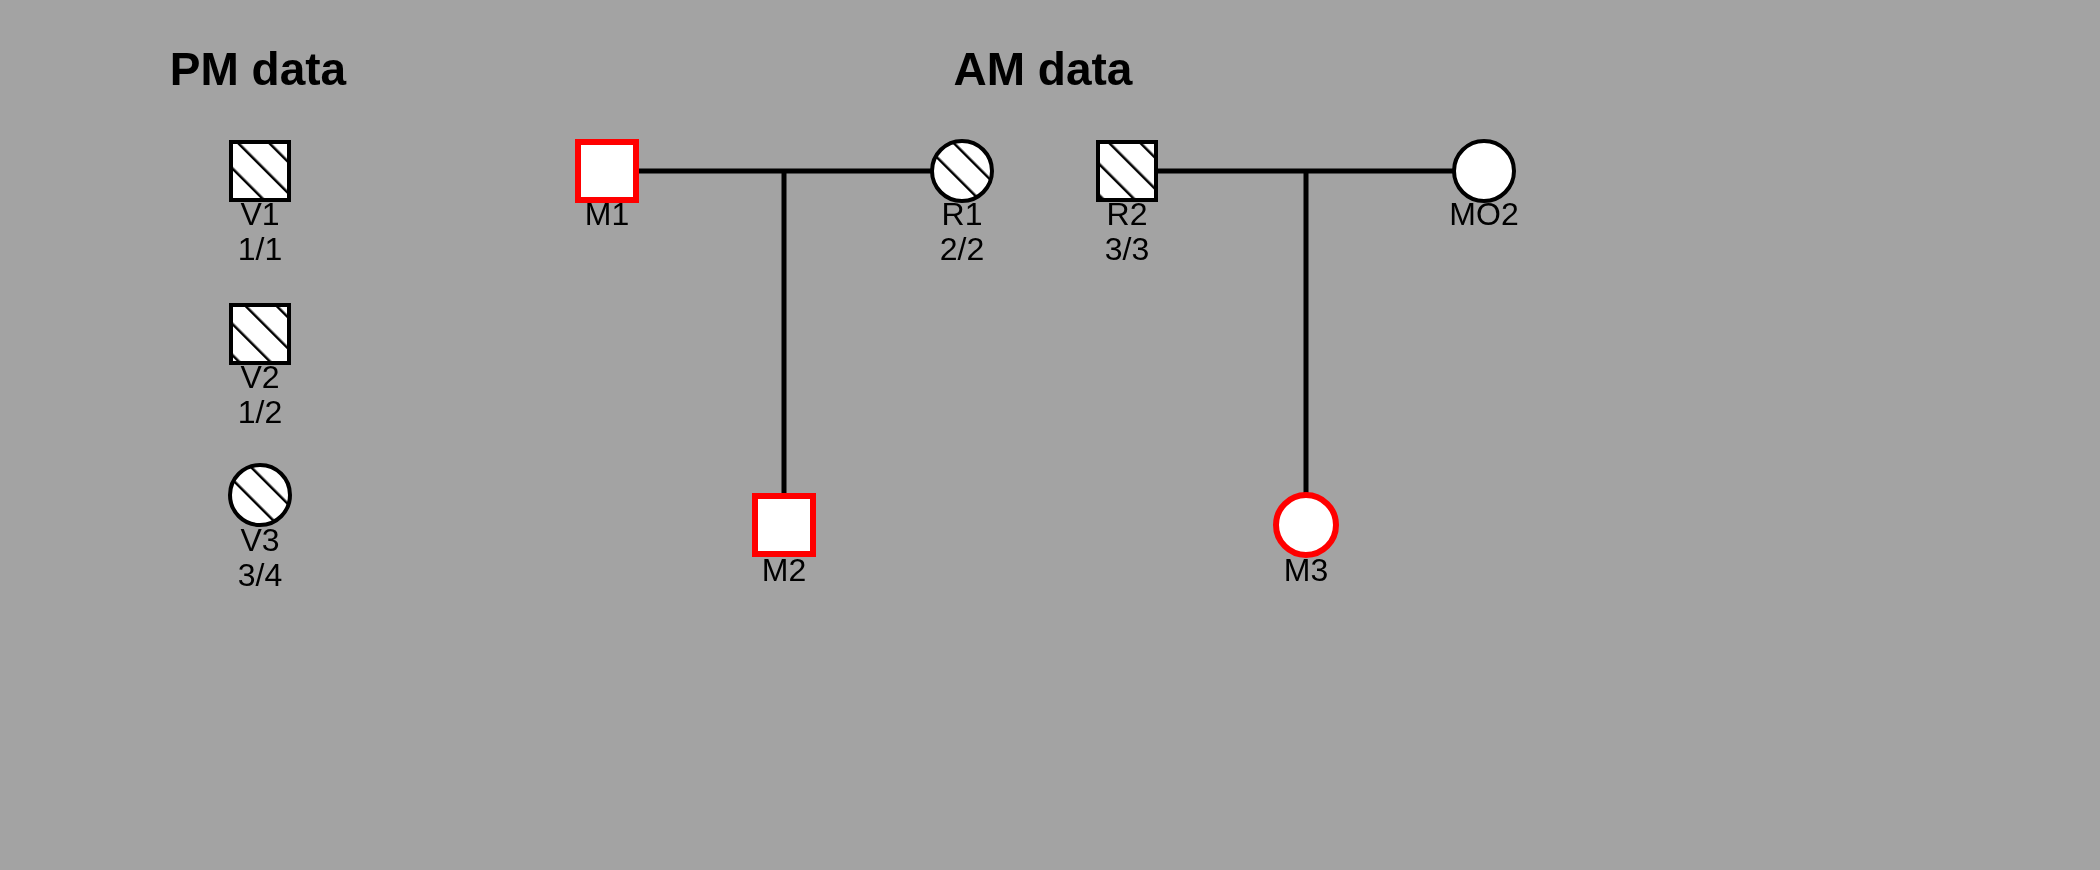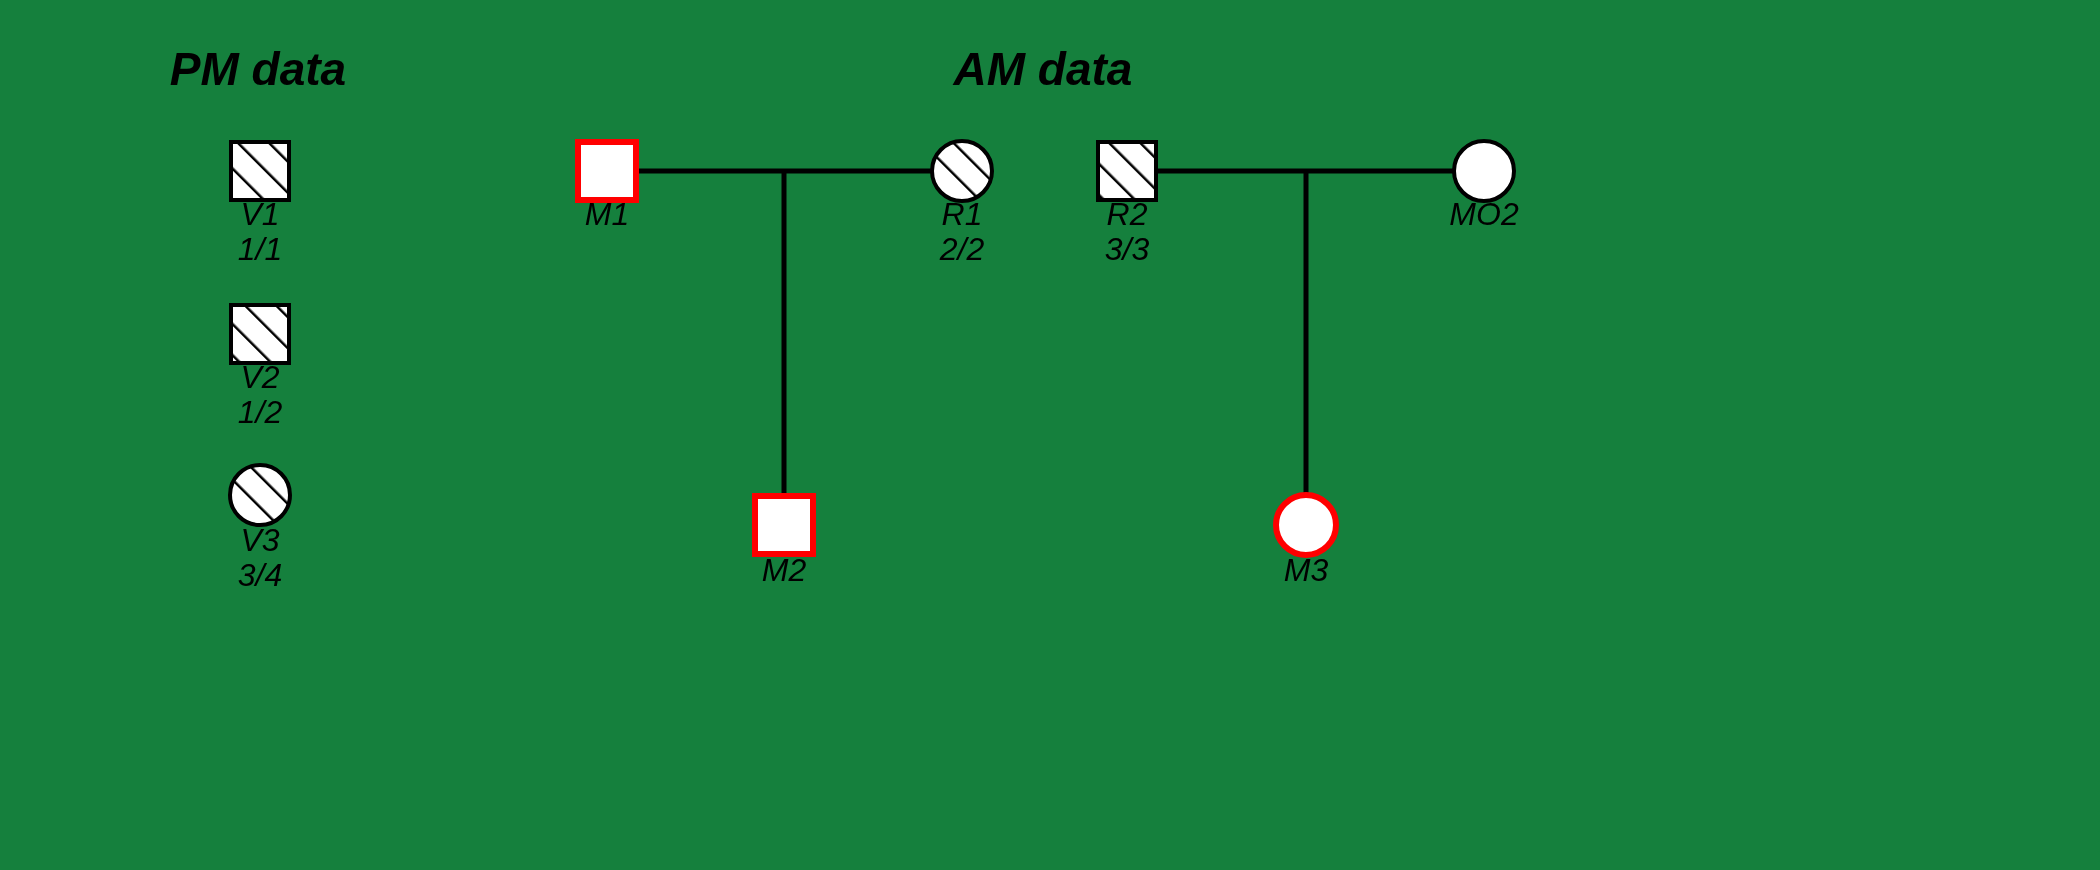--- a/index.html
+++ b/index.html
@@ -9,23 +9,22 @@
     background: #ffffff;
   }
   body {
     font-family: "Liberation Sans", sans-serif;
     color: #000000;
   }
   #canvas {
     position: relative;
     width: 2100px;
     height: 870px;
-    background: #15803d;
+    background: #a3a3a3;
     overflow: hidden;
-    font-style: italic;
   }
   #pedigree-svg {
     position: absolute;
     top: 0;
     left: 0;
     width: 2100px;
     height: 870px;
   }
   .panel-title {
     font-size: 46px;

